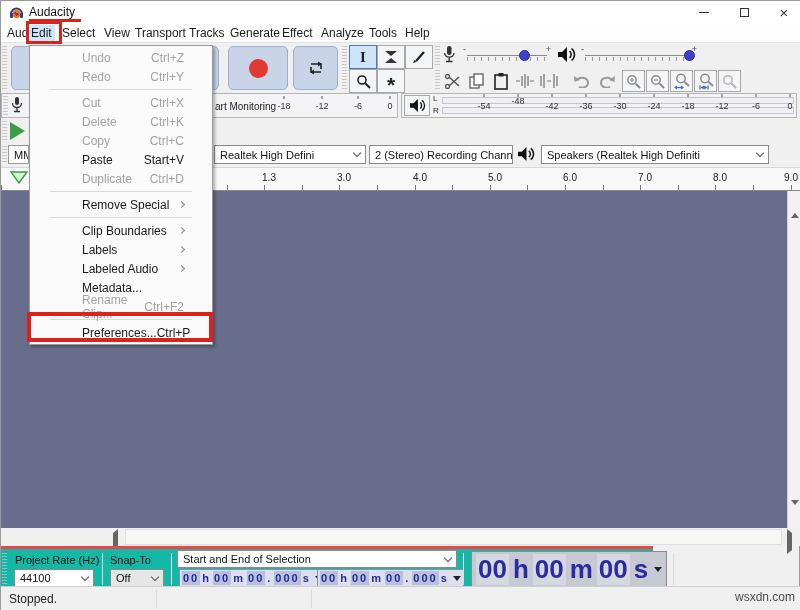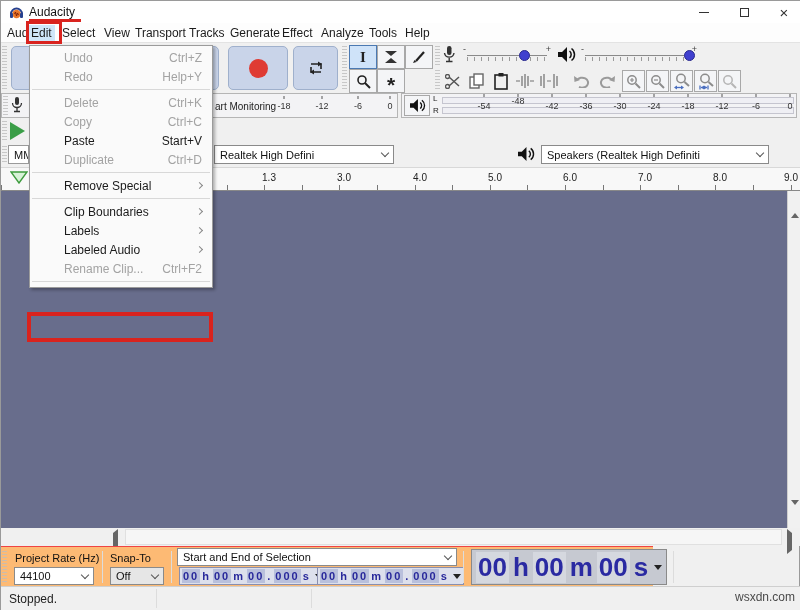--- a/index.html
+++ b/index.html
@@ -55,34 +55,34 @@
   #track-area { left:0; top:190px; width:800px; height:337px; background:#686d8c; }
   #vscroll { left:786px; top:190px; width:14px; height:337px; background:#f1f1f1; border-left:1px solid #cfcfcf; }
   .scroll-arrow-up { width:0;height:0;border-left:4px solid transparent;border-right:4px solid transparent;border-bottom:5px solid #666; }
   .scroll-arrow-down { width:0;height:0;border-left:4px solid transparent;border-right:4px solid transparent;border-top:5px solid #666; }
   .scroll-arrow-left { width:0;height:0;border-top:4px solid transparent;border-bottom:4px solid transparent;border-right:5px solid #666; }
   .scroll-arrow-right { width:0;height:0;border-top:4px solid transparent;border-bottom:4px solid transparent;border-left:5px solid #666; }
 
   
   #hscroll { left:0; top:527px; width:800px; height:18px; background:#f0f0f0; }
   #hscroll-track { left:124px; top:1px; width:657px; height:16px; background:#f6f6f6; border:1px solid #e0e0e0; }
-  #sel-toolbar { left:0; top:545px; width:652px; height:40px; background:#fdba74; border-top:1px solid #ef4444; }
+  #sel-toolbar { left:0; top:545px; width:652px; height:40px; background:#14b8a6; border-top:3px solid #ef4444; }
   .sel-label { font-size:11px; color:#111; }
   .timefield { display:flex; align-items:center; background:#dde0ec; border:1px solid #8a8fae; padding:0 2px; gap:1px; }
   .timefield .seg { font-size:11px; font-weight:bold; color:#28289b; letter-spacing:2px; padding:1px 1px; }
   .timefield .seg.d { background:#b9c0dc; }
   .tf-arrow { width:0;height:0;border-left:4px solid transparent;border-right:4px solid transparent;border-top:5px solid #222; margin-left:2px; }
   #bigtime { display:flex; align-items:center; background:#c6c9d1; border:1px solid #8a8a8a; padding:0 4px; gap:2px; }
   #bigtime .seg { font-size:26px; font-weight:bold; color:#2a2aa2; padding:0 2px; }
   #bigtime .seg.d { background:#d5d8df; }
   #statusbar { left:0; top:585px; width:800px; height:25px; background:#f0f0f0; border-top:1px solid #cfcfcf; font-size:12px; color:#222; }
   .sb-sep { top:588px; width:1px; height:19px; background:#dcdcdc; }
 
   
-  #edit-menu { left:28px; top:44px; width:184px; background:#fafafa; border:1px solid #9b9b9b; box-shadow:2px 2px 3px rgba(0,0,0,.3); z-index:40; padding:2px 0; }
+  #edit-menu { left:28px; top:44px; width:184px; background:#fafafa; border:1px solid #9b9b9b; box-shadow:2px 2px 3px rgba(0,0,0,.3); z-index:40; padding:2px 18px; }
   .mi { height:19px; display:flex; align-items:center; padding:0 10px 0 34px; font-size:12px; color:#1b1b1b; }
   .mi.dis { color:#a3a3a3; }
   .mi .sc { margin-left:auto; }
   .mi .subarrow { margin-left:auto; width:5px; height:5px; border-right:1.3px solid #888; border-bottom:1.3px solid #888; transform:rotate(-45deg); }
   .menu-sep { height:1px; background:#d8d8d8; margin:3px 2px; }
 
   
   .redbox { border:3px solid #d9231e; z-index:60; pointer-events:none; }
   #pref-box { border-width:4px; }
   svg { display:block; }
@@ -338,22 +338,26 @@
       <span class="abs tick-label" style="left:388px;top:7px;">0</span>
     </div>
 
     <div class="abs grip" style="left:1px;top:78px;height:20px;"></div>
     <div class="abs green-play" style="left:9px;top:79px;"></div>
 
     <div class="abs grip" style="left:1px;top:103px;height:18px;"></div>
     <div class="abs combo" style="left:7px;top:102px;width:21px;height:19px;border-color:#9a9a9a;">
       <span>MME</span>
     </div>
-    <div class="abs combo" style="left:213px;top:102px;width:180px;height:19px;">
+    <div class="abs combo" style="left:213px;top:102px;width:152px;height:19px;">
       <span>Realtek High Defini</span>
+      <span class="chev"></span>
+    </div>
+    <div class="abs combo" style="left:368px;top:102px;width:144px;height:19px;">
+      <span>2 (Stereo) Recording Chann</span>
       <span class="chev"></span>
     </div>
     <span class="abs" style="left:516px;top:103px;">
       <svg width="18" height="16" viewBox="0 0 19 17">
         <path d="M1,6 h4 l5,-5 v15 l-5,-5 h-4 z" fill="#111"></path>
         <path d="M12.5,5 a4.5,4.5 0 0 1 0,7 M14.5,2.5 a7.5,7.5 0 0 1 0,12" fill="none" stroke="#111" stroke-width="1.5"></path>
       </svg>
     </span>
     <div class="abs combo" style="left:540px;top:102px;width:228px;height:19px;justify-content:center;">
       <span>Speakers (Realtek High Definiti</span>
@@ -448,23 +452,27 @@
   <div class="abs sb-sep" style="left:155px;"></div>
   <div class="abs sb-sep" style="left:310px;"></div>
 
   <div id="edit-menu" class="abs">
     <div class="mi dis">
       <span>Undo</span>
       <span class="sc">Ctrl+Z</span>
     </div>
     <div class="mi dis">
       <span>Redo</span>
-      <span class="sc">Help+Y</span>
+      <span class="sc">Ctrl+Y</span>
     </div>
     <div class="menu-sep"></div>
+    <div class="mi dis">
+      <span>Cut</span>
+      <span class="sc">Ctrl+X</span>
+    </div>
     <div class="mi dis">
       <span>Delete</span>
       <span class="sc">Ctrl+K</span>
     </div>
     <div class="mi dis">
       <span>Copy</span>
       <span class="sc">Ctrl+C</span>
     </div>
     <div class="mi">
       <span>Paste</span>
@@ -485,23 +493,30 @@
       <span class="subarrow"></span>
     </div>
     <div class="mi">
       <span>Labels</span>
       <span class="subarrow"></span>
     </div>
     <div class="mi">
       <span>Labeled Audio</span>
       <span class="subarrow"></span>
     </div>
+    <div class="mi">
+      <span>Metadata...</span>
+    </div>
     <div class="mi dis">
       <span>Rename Clip...</span>
       <span class="sc">Ctrl+F2</span>
     </div>
     <div class="menu-sep"></div>
+    <div class="mi">
+      <span>Preferences...</span>
+      <span class="sc">Ctrl+P</span>
+    </div>
   </div>
 
   <div class="abs redbox" style="left:25px;top:20px;width:36px;height:23px;"></div>
   <div id="pref-box" class="abs redbox" style="left:26px;top:311px;width:186px;height:30px;"></div>
 
 </div>
 
 </body></html>

